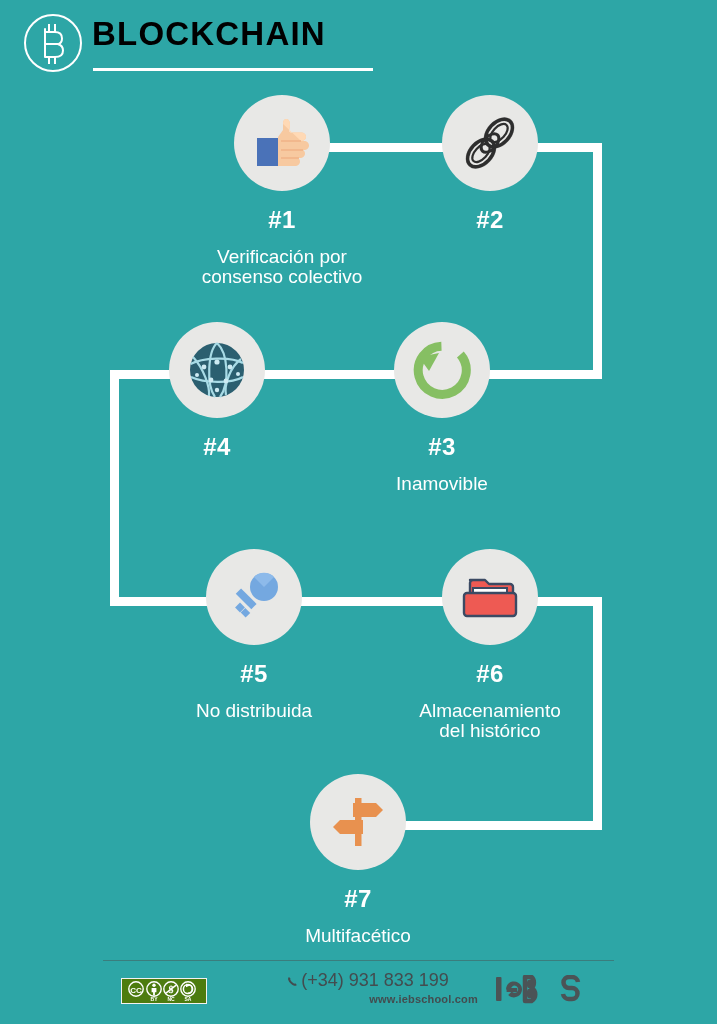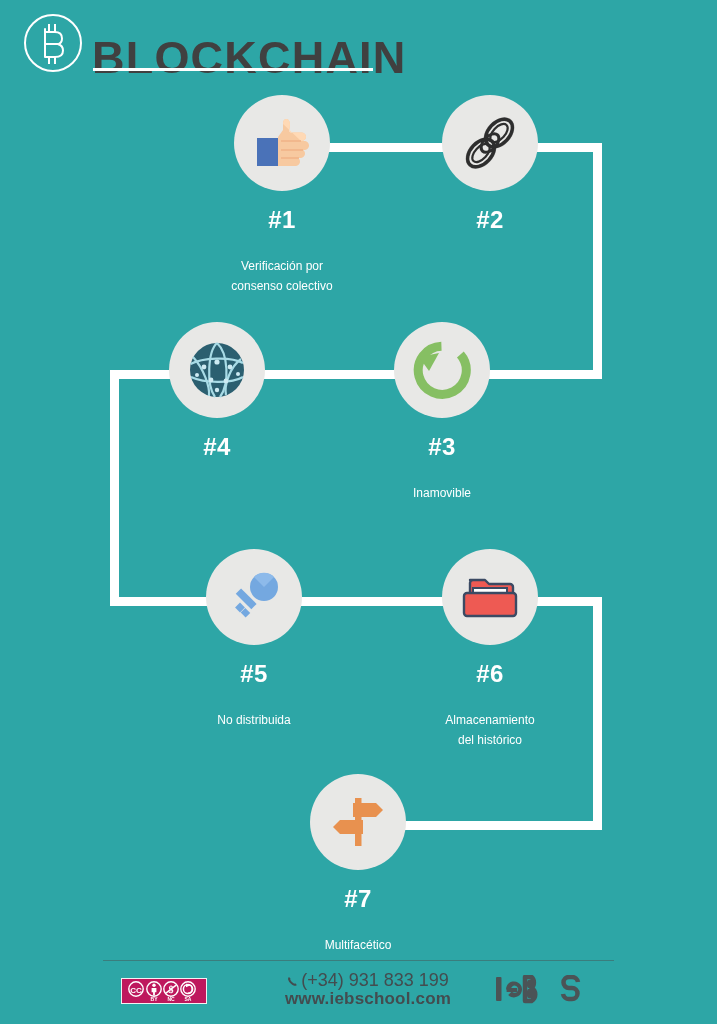--- a/index.html
+++ b/index.html
@@ -24,25 +24,25 @@
     left: 0; top: 0;
     width: 717px; height: 88px;
   }
   #btc-logo {
     position: absolute;
     left: 22px; top: 12px;
     width: 62px; height: 62px;
   }
   #brand-title {
     position: absolute;
-    left: 92px; top: 32px;
-    font-size: 45px;
+    left: 92px; top: 8px;
+    font-size: 33px;
     font-weight: bold;
     letter-spacing: 1.2px;
-    color: #404040;
+    color: #000000;
     line-height: 52px;
     white-space: nowrap;
   }
   #brand-underline {
     position: absolute;
     left: 93px; top: 68px;
     width: 280px; height: 3px;
     background: #ffffff;
   }
 
@@ -73,22 +73,22 @@
   .bubble svg { display: block; }
   .step-num {
     margin-top: 16px;
     font-size: 24px;
     font-weight: bold;
     color: #ffffff;
     letter-spacing: 0.5px;
     line-height: 26px;
   }
   .step-label {
-    margin-top: 23px;
-    font-size: 12px;
+    margin-top: 14px;
+    font-size: 19px;
     color: #ffffff;
     line-height: 20px;
     font-weight: normal;
   }
 
   
   #footer {
     position: absolute;
     left: 0; top: 960px;
     width: 717px; height: 64px;
@@ -97,21 +97,21 @@
     position: absolute;
     left: 103px; top: 0;
     width: 511px; height: 1px;
     background: #4b4b4b;
     opacity: 0.45;
   }
   #cc-badge {
     position: absolute;
     left: 121px; top: 978px;
     width: 86px; height: 26px;
-    background: #be185d;
+    background: #4d7c0f;
     border: 1px solid #f2f2f2;
     display: flex;
     align-items: center;
     padding-left: 2px;
     box-sizing: border-box;
   }
   #contact {
     position: absolute;
     left: 258px; top: 972px;
     width: 220px;
@@ -122,24 +122,25 @@
     font-size: 18px;
     line-height: 17px;
     white-space: nowrap;
   }
   #phone-icon {
     display: inline-block;
     vertical-align: -1px;
     margin-right: 3px;
   }
   #web-line {
-    font-size: 17px;
+    font-size: 11px;
     font-weight: bold;
     line-height: 18px;
     letter-spacing: 0.2px;
+    text-align: right;
   }
   #iebs-logo {
     position: absolute;
     left: 494px; top: 975px;
     width: 92px; height: 30px;
   }
 </style>
 </head>
 <body>
 

